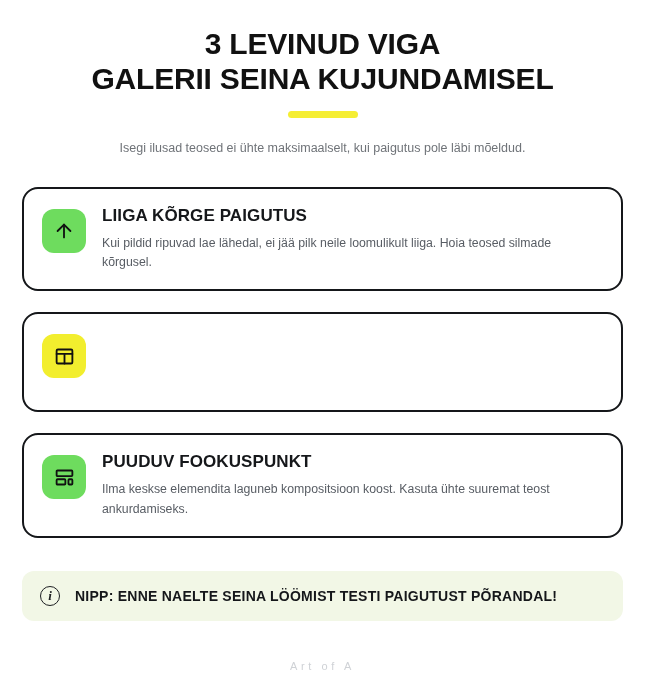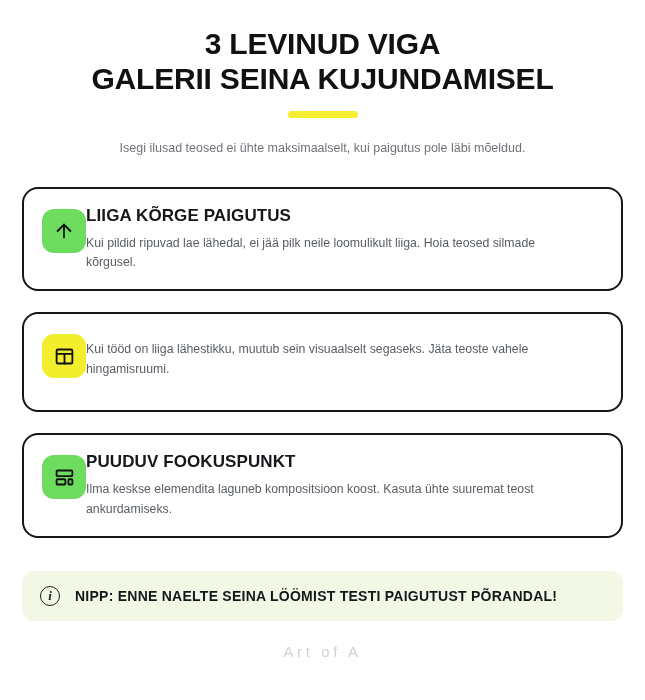--- a/index.html
+++ b/index.html
@@ -68,20 +68,21 @@
     gap: 21px;
   }
 
   .card {
     border: 2px solid #15171a;
     border-radius: 16px;
     background: #ffffff;
     padding: 17px 20px 17px 18px;
     display: flex;
     align-items: flex-start;
+    gap: 16px;
     min-height: 100px;
   }
 
   .icon-box {
     width: 44px;
     height: 44px;
     min-width: 44px;
     border-radius: 12px;
     display: flex;
     align-items: center;
@@ -143,22 +144,22 @@
     font-size: 14px;
     letter-spacing: 0.25px;
     color: #15171a;
     text-transform: uppercase;
   }
 
   
   .footer {
     margin-top: auto;
     text-align: center;
-    padding-bottom: 40px;
-    font-size: 15px;
+    padding-bottom: 28px;
+    font-size: 11px;
     letter-spacing: 3.6px;
     color: #cfd2d6;
     text-transform: none;
   }
 </style>
 </head>
 <body>
 
 <div class="page">
 
@@ -194,21 +195,20 @@
       <div class="icon-box" style="background:#f2ee2e">
         <span>
           <svg width="21" height="21" viewBox="0 0 24 24" fill="none" stroke="#111111" stroke-width="2.1" stroke-linecap="round" stroke-linejoin="round">
             <rect x="3" y="4" width="18" height="16" rx="1.5"></rect>
             <line x1="3" y1="9" x2="21" y2="9"></line>
             <line x1="12" y1="9" x2="12" y2="20"></line>
           </svg>
         </span>
       </div>
       <div class="card-body">
-        <div class="card-desc">Kui tööd on liiga lähestikku, muutub sein visuaalselt segaseks. Jäta teoste vahele hingamisruumi.</div>
       </div>
     </div>
 
     <div class="card">
       <div class="icon-box" style="background:#6edc5e">
         <span>
           <svg width="21" height="21" viewBox="0 0 24 24" fill="none" stroke="#111111" stroke-width="2.1" stroke-linecap="round" stroke-linejoin="round">
             <rect x="3" y="4" width="18" height="6.5" rx="1"></rect>
             <rect x="3" y="14" width="10" height="6" rx="1"></rect>
             <rect x="16.5" y="14" width="4.5" height="6" rx="1"></rect>

